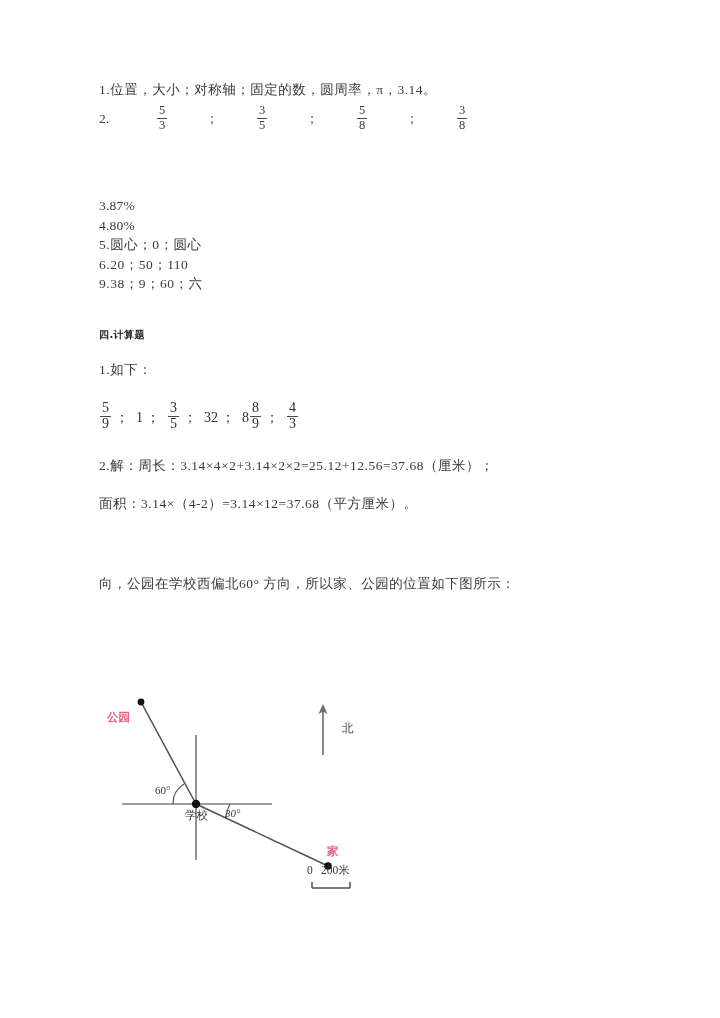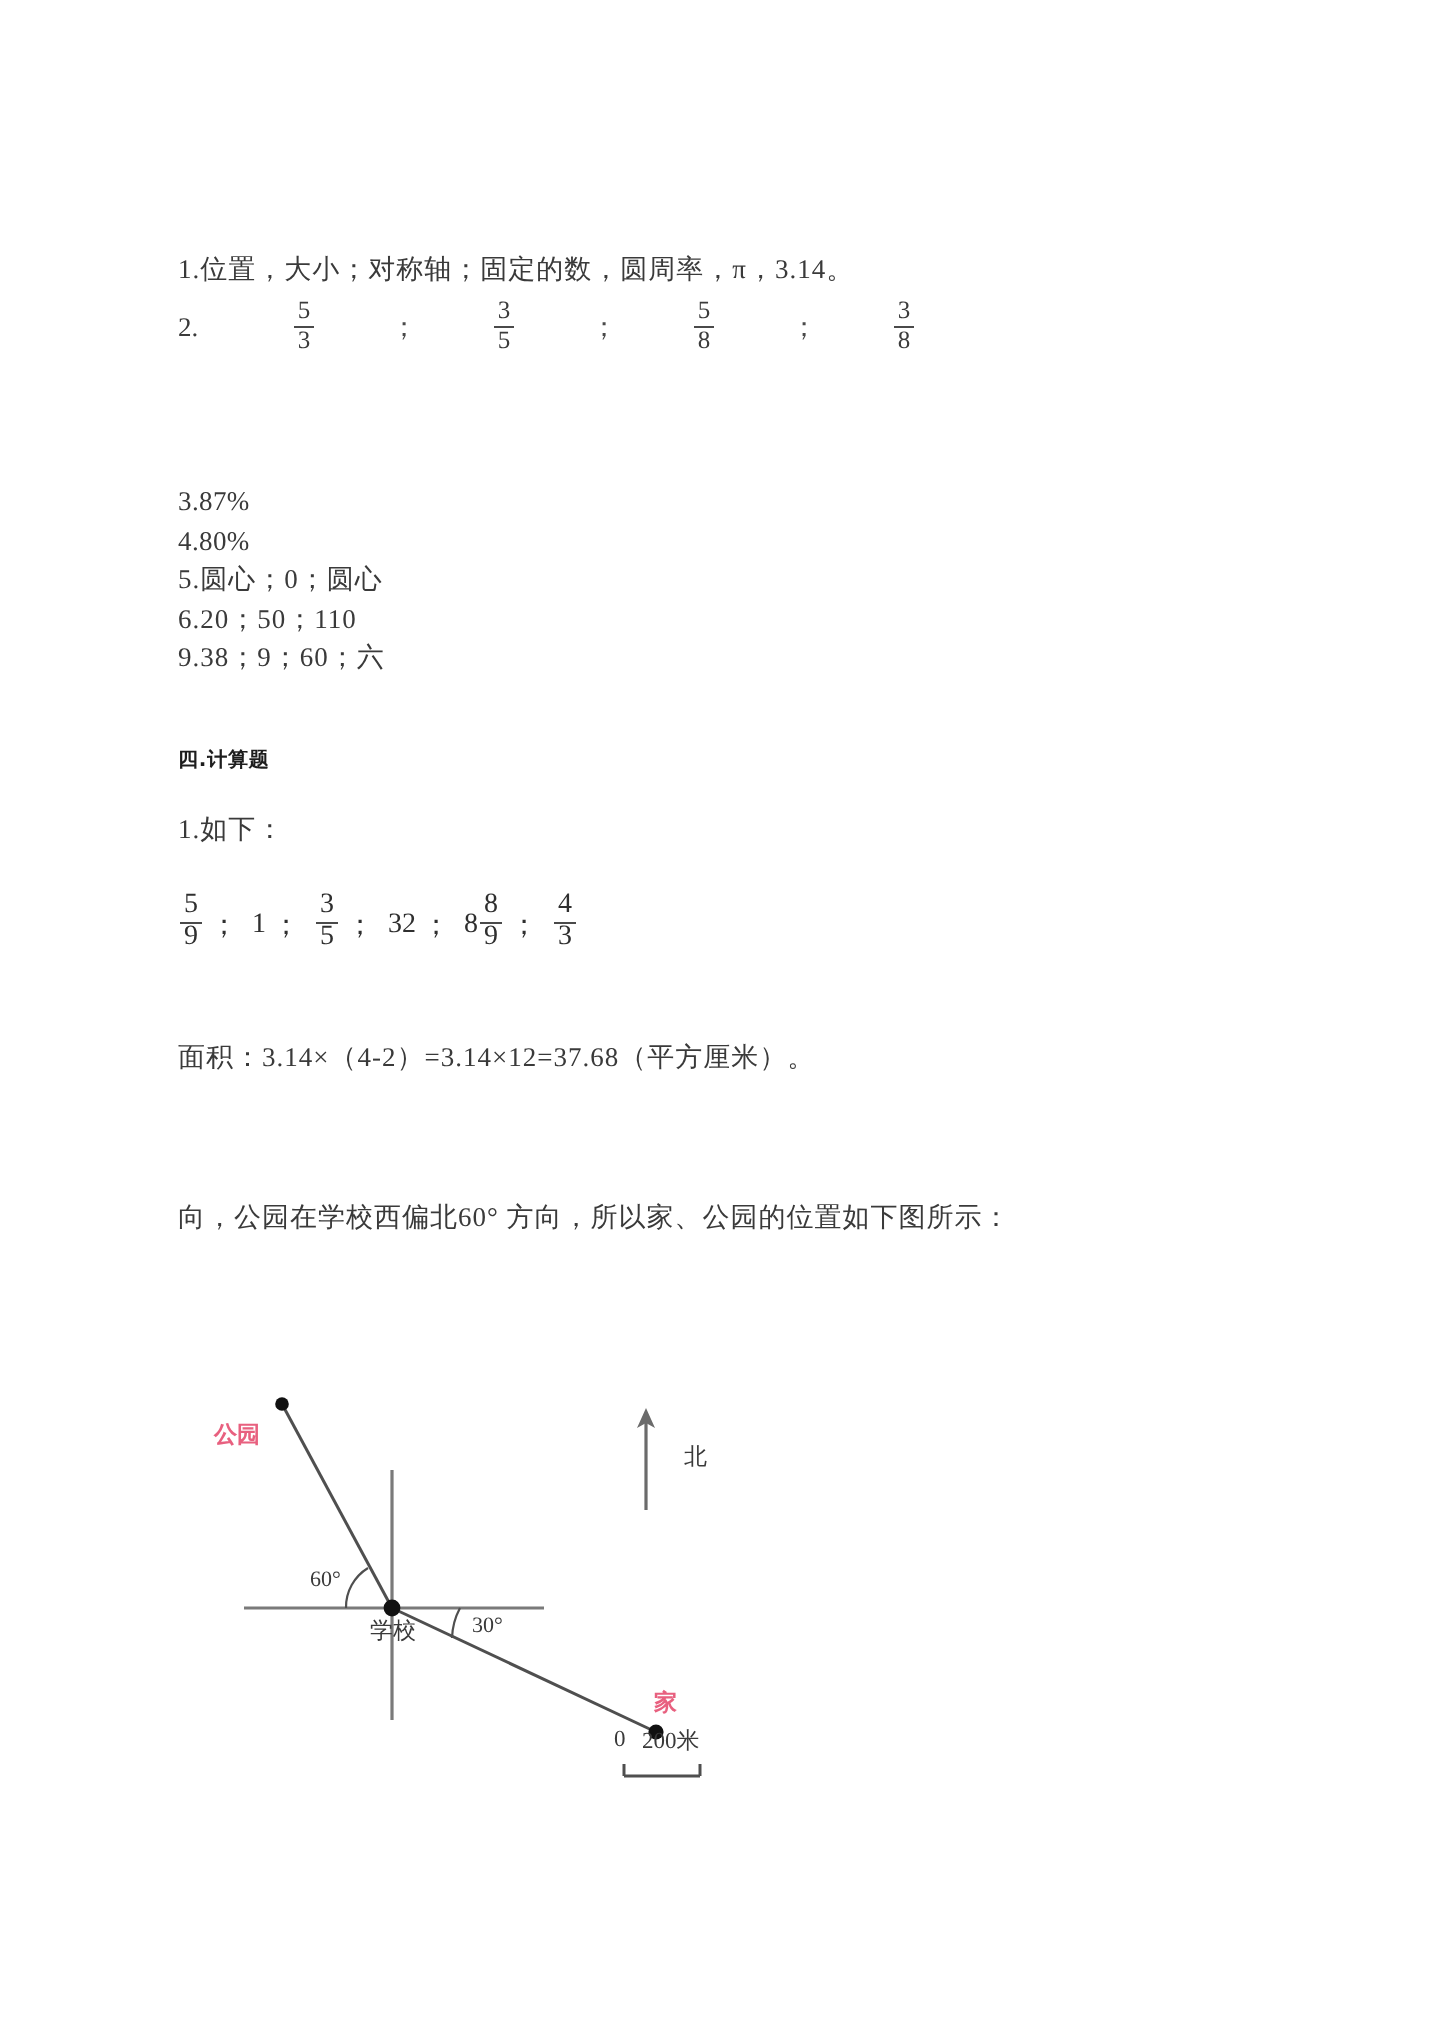--- a/index.html
+++ b/index.html
@@ -15,24 +15,23 @@
     color: #3b3b3b;
     overflow: hidden;
   }
   .page {
     position: absolute;
     inset: 0;
     background: #ffffff;
   }
   .content {
     position: absolute;
-    left: 89px;
+    left: 99px;
     top: 80px;
     width: 530px;
-    margin-top: 45px;
   }
 
   
   .line {
     font-size: 13.5px;
     line-height: 20px;
     color: #3a3a3a;
     white-space: nowrap;
     letter-spacing: 0.2px;
   }
@@ -210,20 +209,21 @@
       <span class="tok">
         <span class="frac frac-lg">
           <span class="num">4</span>
           <span class="den">3</span>
         </span>
       </span>
     </div>
 
     <div class="gap-md"></div>
 
+    <div class="line cn">2.解：周长：3.14×4×2+3.14×2×2=25.12+12.56=37.68（厘米）；</div>
 
     <div class="gap-md"></div>
 
     <div class="line cn">面积：3.14×（4-2）=3.14×12=37.68（平方厘米）。</div>
 
     <div class="gap-lg"></div>
 
 
     <div class="gap-md"></div>
 
@@ -259,18 +259,18 @@
       <line x1="213" y1="210" x2="251" y2="210" stroke="#4f4f4f" stroke-width="1.5"></line>
       <line x1="213" y1="204" x2="213" y2="210" stroke="#4f4f4f" stroke-width="1.5"></line>
       <line x1="251" y1="204" x2="251" y2="210" stroke="#4f4f4f" stroke-width="1.5"></line>
     </svg>
 
     <span class="lbl lbl-red" style="left:8px; top:32px;">公园</span>
     <span class="lbl" style="left:54px; top:130px;margin-left:32px;">学校</span>
     <span class="lbl lbl-red" style="left:228px; top:166px;">家</span>
     <span class="lbl" style="left:243px; top:43px;">北</span>
     <span class="lbl lbl-deg" style="left:56px; top:106px;">60°</span>
-    <span class="lbl lbl-deg" style="left:137px; top:129px;">30°</span>
+    <span class="lbl lbl-deg" style="left:126px; top:129px;font-style:italic;">30°</span>
     <span class="lbl" style="left:208px; top:186px;">0</span>
     <span class="lbl" style="left:222px; top:185px;">200米</span>
   </div>
 
 </div>
 
 </body></html>

